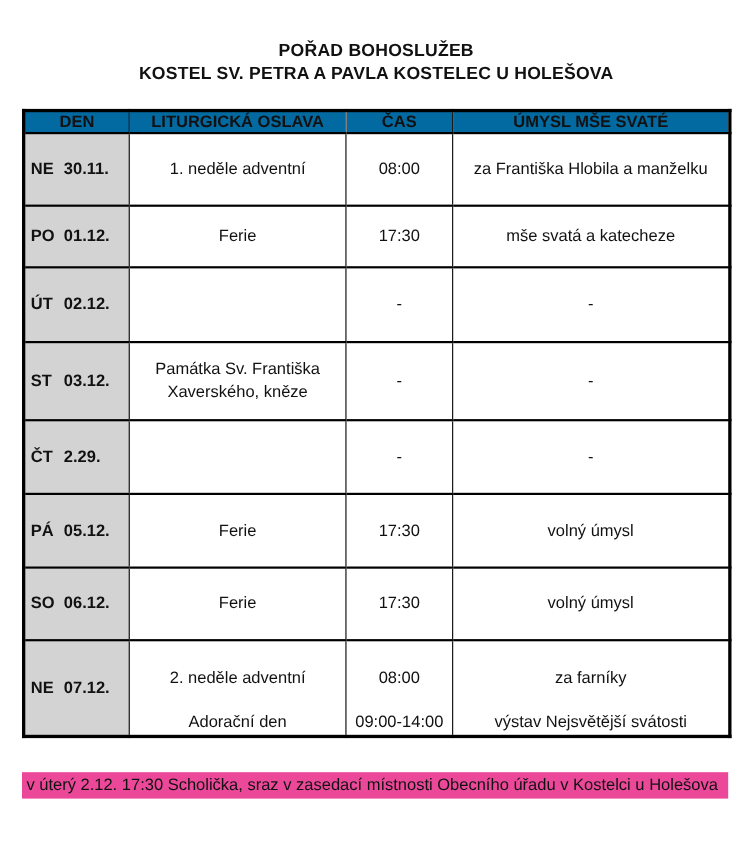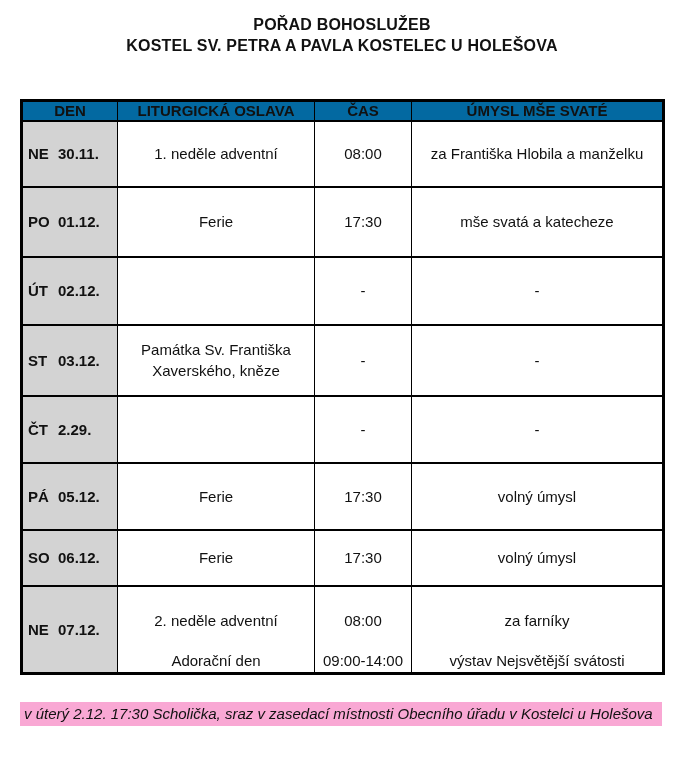--- a/index.html
+++ b/index.html
@@ -9,21 +9,21 @@
     position: relative;
     width: 684px;
     height: 768px;
     background: #ffffff;
     overflow: hidden;
   }
 
   
   .title-block {
     position: absolute;
-    top: 14px;
+    top: 36px;
     left: 0;
     width: 100%;
     text-align: center;
   }
   .title-line { font-size: 16px; font-weight: bold; line-height: 21px; letter-spacing: 0.2px; }
   .subtitle-line { font-size: 15px; font-weight: normal; line-height: 21px; }
 
   
   table.schedule {
     position: absolute;
@@ -54,51 +54,50 @@
   .schedule td.day-cell {
     background: #d3d3d3;
     font-weight: bold;
     text-align: left;
     padding-left: 5px;
     white-space: nowrap;
   }
   .day-abbrev { display: inline-block; width: 30px; }
 
   tbody tr:nth-child(1) td { height: 66px; }
-  tbody tr:nth-child(2) td { height: 70px; }
+  tbody tr:nth-child(2) td { height: 56px; }
   tbody tr:nth-child(3) td { height: 68px; }
   tbody tr:nth-child(4) td { height: 71px; }
   tbody tr:nth-child(5) td { height: 67px; }
   tbody tr:nth-child(6) td { height: 67px; }
-  tbody tr:nth-child(7) td { height: 56px; }
+  tbody tr:nth-child(7) td { height: 66px; }
   tbody tr:nth-child(8) td { height: 88px; }
 
   tr.split-row td.split { padding: 0 3px; text-align: right; }
   .cell-stack { display: flex; flex-direction: column; height: 84px; }
   .cell-main { flex: 1; display: flex; align-items: center; justify-content: center; }
   .cell-sub {
     height: 18px;
     line-height: 16px;
     display: flex;
     align-items: flex-end;
     justify-content: center;
     padding-bottom: 2px;
   }
 
   
   .footer-note {
     position: absolute;
     left: 20px;
     top: 702px;
     width: 642px;
-    background: #f9a8d4;
+    background: #ec4899;
     font-size: 15px;
     line-height: 21px;
     padding: 1px 6px 2px 4px;
-    font-style: italic;
   }
 </style>
 </head>
 <body>
 
 <div class="page">
 
   <div class="title-block">
     <div class="title-line">POŘAD BOHOSLUŽEB</div>
     <div class="title-line">KOSTEL SV. PETRA A PAVLA KOSTELEC U HOLEŠOVA</div>

